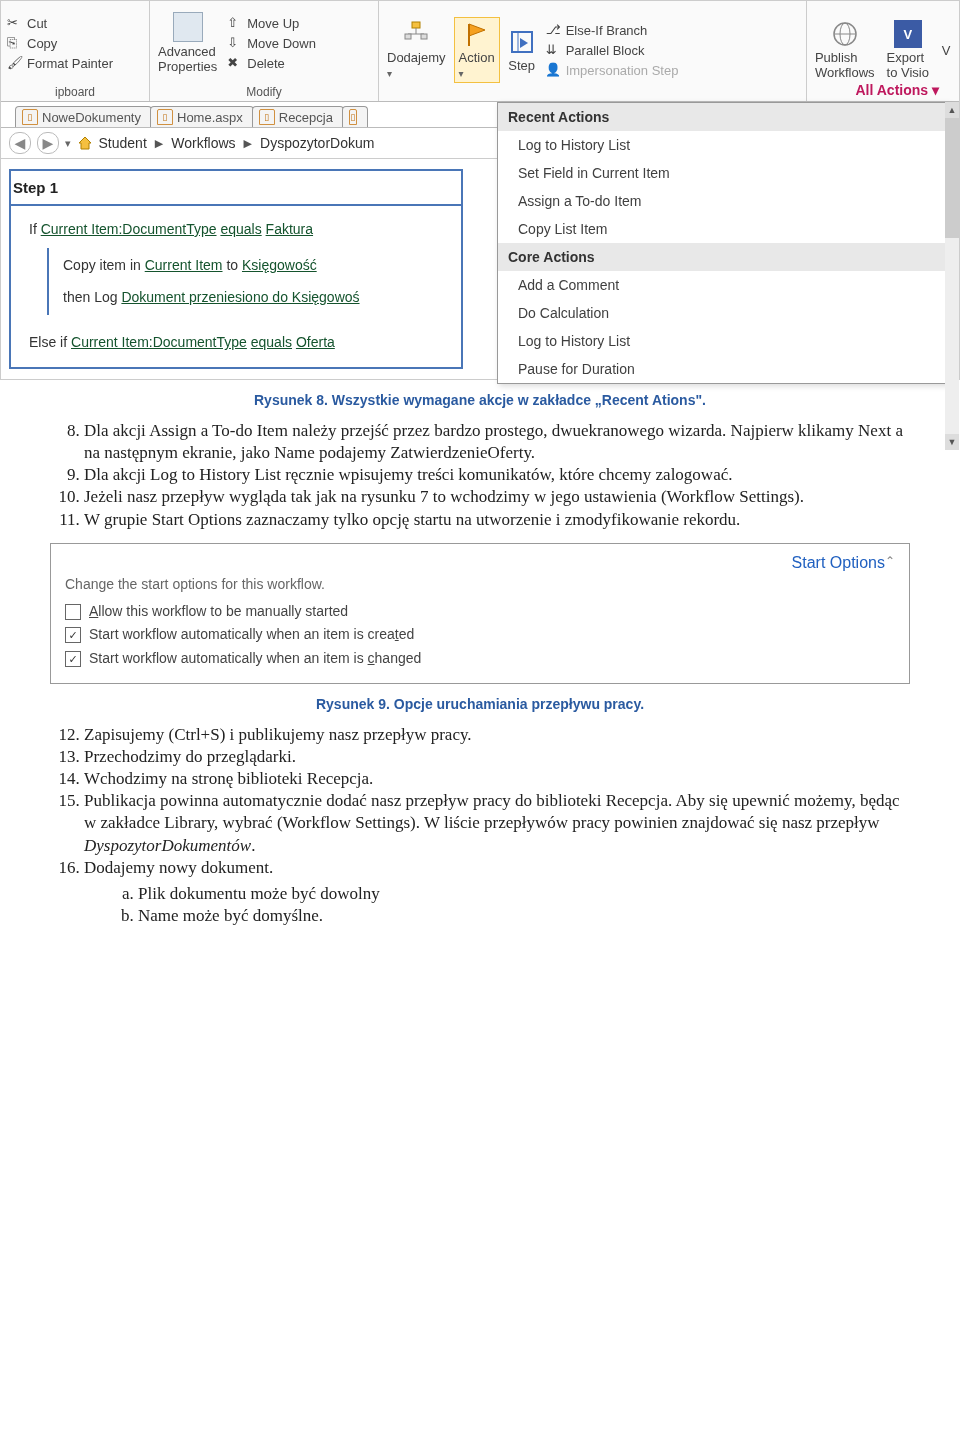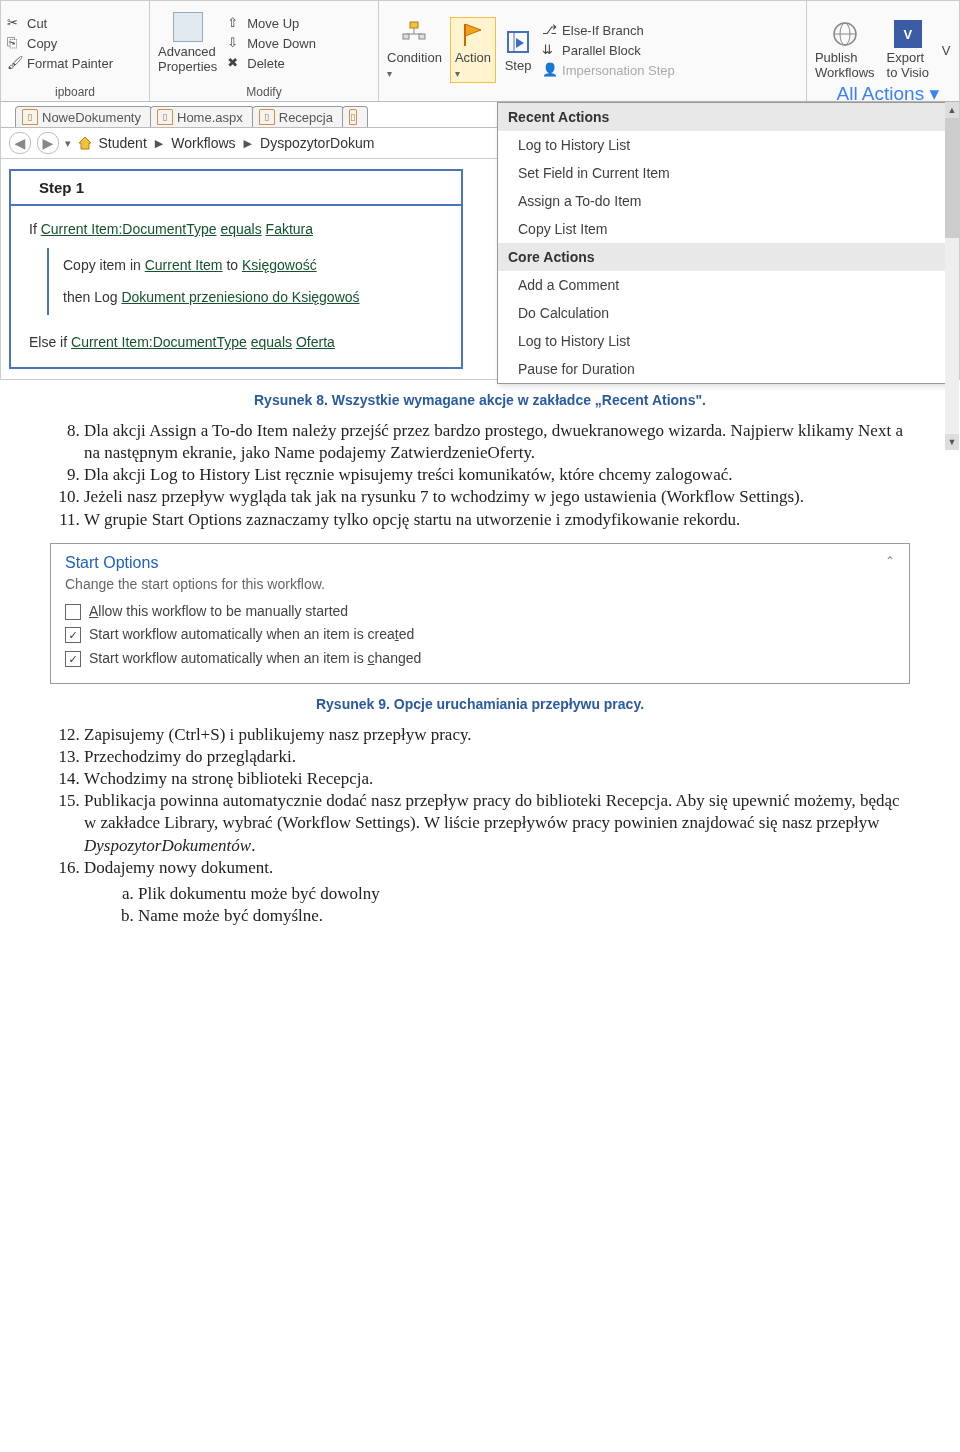--- a/index.html
+++ b/index.html
@@ -14,38 +14,38 @@
   .ico { width:16px; height:16px; display:inline-block; }
   .ico-big { width:28px; height:28px; display:inline-block; }
   .tabbar { display:flex; gap:0; padding:4px 4px 0 14px; align-items:flex-end; }
   .doctab { border:1px solid #999; border-bottom:none; border-radius:4px 4px 0 0; padding:2px 10px 2px 6px; display:flex; align-items:center; gap:4px; font-size:13px; color:#555; background:#f4f4f4; margin-right:-2px; }
   .doctab .badge { width:14px; height:14px; border:1px solid #d09040; display:inline-flex; align-items:center; justify-content:center; font-size:9px; color:#c07010; border-radius:2px 2px 0 0; }
   .crumbbar { border-top:1px solid #bbb; border-bottom:1px solid #ccc; padding:4px 8px; display:flex; align-items:center; gap:6px; font-size:14px; color:#333; }
   .navbtn { width:20px; height:20px; border:1px solid #bbb; border-radius:10px; display:inline-flex; align-items:center; justify-content:center; color:#888; }
   .chev { color:#555; font-size:11px; margin:0 2px; }
   .workarea { padding:10px 8px; position:relative; }
   .stepbox { border:2px solid #4a76b7; background:#fff; padding:0; width:450px; }
-  .stepheader { font-weight:bold; padding:8px 28px; border-bottom:2px solid #4a76b7; font-size:15px; }
+  .stepheader { font-weight:bold; padding:8px 2px; border-bottom:2px solid #4a76b7; font-size:15px; }
   .stepbody { padding:12px 18px; font-size:14px; line-height:1.7; color:#333; }
   .stepbody .ul { text-decoration:underline; color:#14532d; }
   .inner { border-left:2px solid #4a76b7; margin:6px 0 6px 18px; padding:6px 0 6px 14px; }
-  .right-toolbar { position:absolute; right:0; top:0; font-size:19px; color:#3b82f6; display:flex; align-items:center; gap:4px; padding:2px 6px; }
+  .right-toolbar { position:absolute; right:0; top:0; font-size:14px; color:#be185d; display:flex; align-items:center; gap:4px; padding:2px 6px;font-weight:bold; }
   .dropdown-panel { position:absolute; right:10px; top:24px; width:450px; border:1px solid #999; background:#fff; box-shadow:2px 2px 6px rgba(0,0,0,0.15); }
   .dd-head { background:#e8e8e8; font-weight:bold; padding:6px 10px; color:#333; font-size:14px; }
   .dd-item { padding:6px 20px; font-size:14px; color:#404040; }
   .scrollbar { position:absolute; right:0; top:24px; width:14px; height:340px; background:#eee; }
   .scrollbar .up,.scrollbar .down { height:16px; background:#ddd; display:flex; align-items:center; justify-content:center; font-size:9px; color:#555; }
   .scrollbar .down { position:absolute; bottom:0; width:100%; }
   .scrollbar .thumb { position:absolute; left:0; right:0; top:16px; height:120px; background:#ccc; }
   .caption { color:#2a5aa0; font-weight:bold; text-align:center; margin:12px 40px; font-size:14px; }
   .body-text { padding:0 50px; font-family: "Times New Roman", Georgia, serif; font-size:17px; line-height:1.3; }
   .body-text ol { margin:4px 0; padding-left:34px; }
   .body-text ol.alpha { list-style-type:lower-alpha; padding-left:54px; }
   .screenshot2 { margin:12px 50px; border:1px solid #999; background:#fff; }
-  .so-head { color:#2060c0; padding:10px 14px 4px 14px; font-size:16px; display:flex; justify-content:space-between; }
+  .so-head { color:#2060c0; padding:10px 14px 4px 14px; font-size:16px; display:flex; justify-content:flex-end; }
   .so-sub { color:#666; font-size:14px; padding:0 14px 8px 14px; }
   .so-rows { padding:0 14px 12px 14px; font-size:14px; color:#444; }
   .so-row { display:flex; align-items:center; gap:8px; line-height:1.7; }
   .cb { width:14px; height:14px; border:1px solid #666; display:inline-flex; align-items:center; justify-content:center; font-size:11px; }
   .cb.checked::after { content:"✓"; font-size:11px; color:#333; }
   .uacc { text-decoration:underline; }
 </style>
 </head>
 <body>
 
@@ -101,21 +101,21 @@
         <div class="ribbig">
           <span class="ico-big">
             <svg viewBox="0 0 28 28">
                 <rect x="10" y="2" width="8" height="6" fill="#f5c040" stroke="#b08000"></rect>
                 <line x1="14" y1="8" x2="14" y2="14" stroke="#888"></line>
                 <line x1="6" y1="14" x2="22" y2="14" stroke="#888"></line>
                 <rect x="3" y="14" width="6" height="5" fill="#ddd" stroke="#888"></rect>
                 <rect x="19" y="14" width="6" height="5" fill="#ddd" stroke="#888"></rect>
               </svg>
           </span>
-          <div><span>Condition</span><br><span style="font-size:10px;color:#666;">▾</span></div>
+          <div><span>Dodajemy</span><br><span style="font-size:10px;color:#666;">▾</span></div>
         </div>
         <div class="ribbig" style="background:#fff3d0;border:1px solid #f3c040;">
           <span class="ico-big">
             <svg viewBox="0 0 28 28">
                 <polygon points="6,4 22,10 6,16" fill="#f5a020" stroke="#c07000"></polygon>
                 <line x1="6" y1="4" x2="6" y2="26" stroke="#c07000" stroke-width="2"></line>
               </svg>
           </span>
           <div><span>Action</span><br><span style="font-size:10px;color:#666;">▾</span></div>
         </div>

